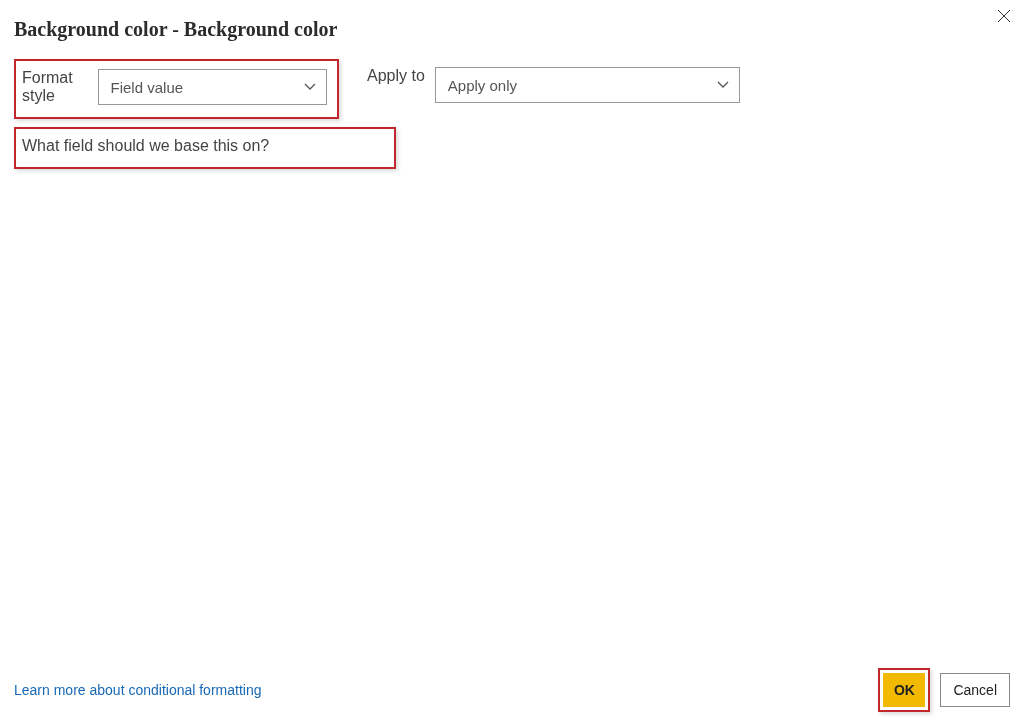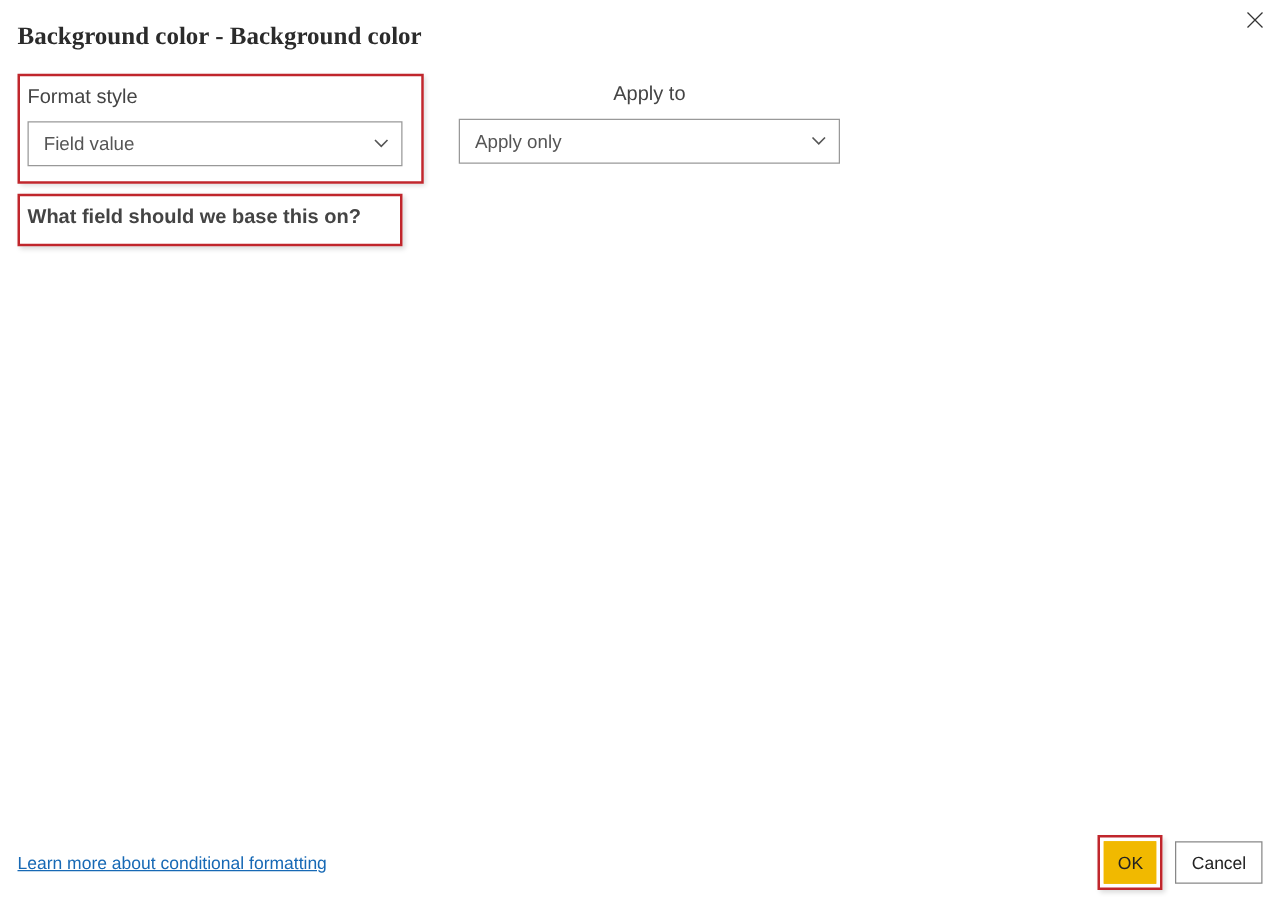--- a/index.html
+++ b/index.html
@@ -39,21 +39,20 @@
       stroke: #333;
       stroke-width: 1;
     }
     .row {
       display: flex;
       gap: 28px;
       align-items: flex-start;
     }
     .field-block {
       display: flex;
-      flex-direction: column;
       gap: 10px;
     }
     .field-label {
       font-size: 16px;
       color: #444;
     }
     .dropdown {
       height: 36px;
       border: 1px solid #999;
       display: flex;
@@ -84,23 +83,22 @@
     .highlight-box {
       border: 2px solid #c0262c;
       box-shadow: 2px 2px 4px rgba(0,0,0,0.15);
       padding: 8px 10px 12px 6px;
       background: #fff;
     }
     .hl-format {
       width: 325px;
     }
     .hl-field {
-      width: 308px;
+      width: 382px;
       margin-top: 8px;
-      font-weight: bold;
     }
     .apply-block {
       padding: 8px 0;
       text-align: center;
     }
     .dd-apply {
       width: 305px;
     }
     .dd-inner {
       width: 300px;
@@ -110,21 +108,20 @@
       position: absolute;
       left: 14px;
       right: 14px;
       bottom: 16px;
       display: flex;
       align-items: center;
       justify-content: space-between;
     }
     .learn-link {
       color: #1769b5;
-      text-decoration: underline;
       font-size: 14px;
       cursor: pointer;
     }
     .btn-row {
       display: flex;
       gap: 10px;
       align-items: center;
     }
     .btn {
       min-width: 54px;
@@ -137,20 +134,21 @@
       color: #222;
       background: #fff;
       border: 1px solid #888;
       cursor: pointer;
     }
     .btn-ok {
       background: #f1b900;
       border: 1px solid #f1b900;
       min-width: 42px;
       padding: 0 8px;
+      font-weight: bold;
     }
     .ok-wrap {
       border: 2px solid #c0262c;
       padding: 3px;
       box-shadow: 2px 2px 4px rgba(0,0,0,0.15);
     }
   </style>
 </head>
 <body>
 

